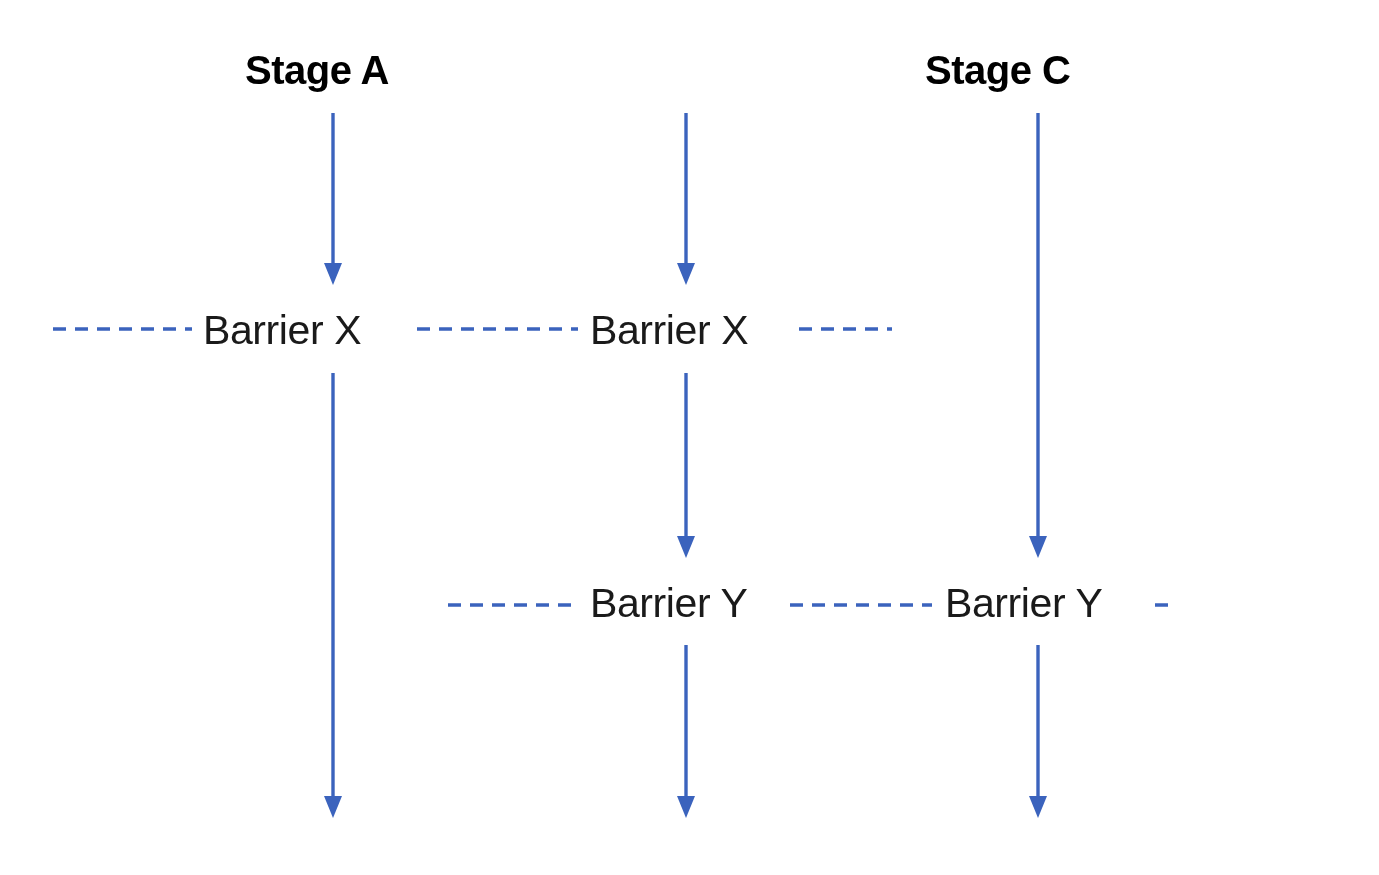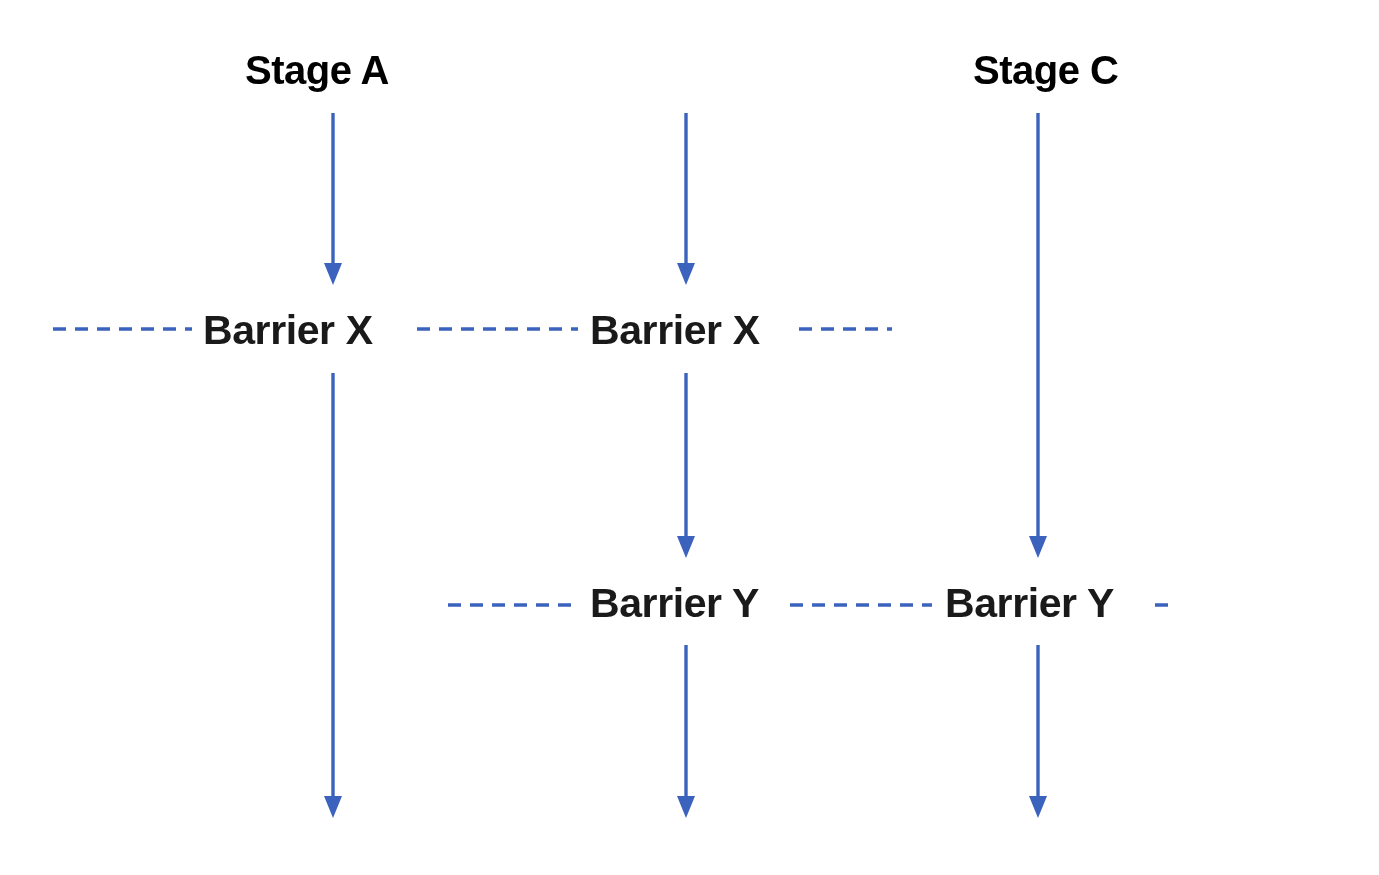--- a/index.html
+++ b/index.html
@@ -15,21 +15,21 @@
     position:absolute;
     font-weight:bold;
     font-size:40px;
     color:#000000;
     white-space:nowrap;
     letter-spacing:-0.5px;
     line-height:1;
   }
   .barrier-label{
     position:absolute;
-    font-weight:700;
+    font-weight:400;
     font-size:41px;
     color:#1a1a1a;
     white-space:nowrap;
     letter-spacing:-0.4px;
     line-height:1;
   }
   .arrow-svg{
     position:absolute;
     overflow:visible;
     pointer-events:none;
@@ -39,21 +39,21 @@
     overflow:visible;
     pointer-events:none;
   }
 </style>
 </head>
 <body>
 
 <div id="canvas">
 
   <div class="stage-header" style="left:245px;top:50px;">Stage A</div>
-  <div class="stage-header" style="left:925px;top:50px;margin-left:48px;">Stage C</div>
+  <div class="stage-header" style="left:925px;top:50px;">Stage C</div>
 
   <svg class="dash-svg" style="left:53px;top:326px;width:139px;height:6px;" viewBox="0 0 139 6">
     <line x1="0" y1="3" x2="139" y2="3" stroke="#3B63BD" stroke-width="3.4" stroke-dasharray="13 9" stroke-linecap="butt"></line>
   </svg>
   <svg class="dash-svg" style="left:417px;top:326px;width:161px;height:6px;" viewBox="0 0 161 6">
     <line x1="0" y1="3" x2="161" y2="3" stroke="#3B63BD" stroke-width="3.4" stroke-dasharray="13 9" stroke-linecap="butt"></line>
   </svg>
   <svg class="dash-svg" style="left:799px;top:326px;width:93px;height:6px;" viewBox="0 0 93 6">
     <line x1="0" y1="3" x2="93" y2="3" stroke="#3B63BD" stroke-width="3.4" stroke-dasharray="13 9" stroke-linecap="butt"></line>
   </svg>

